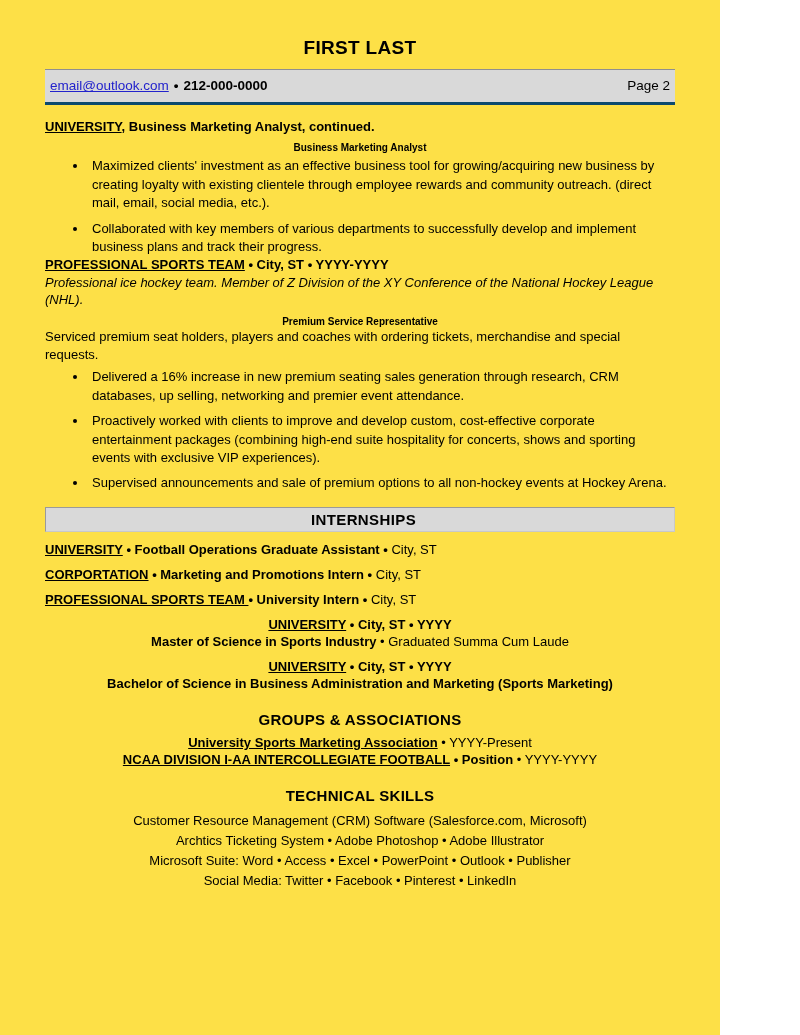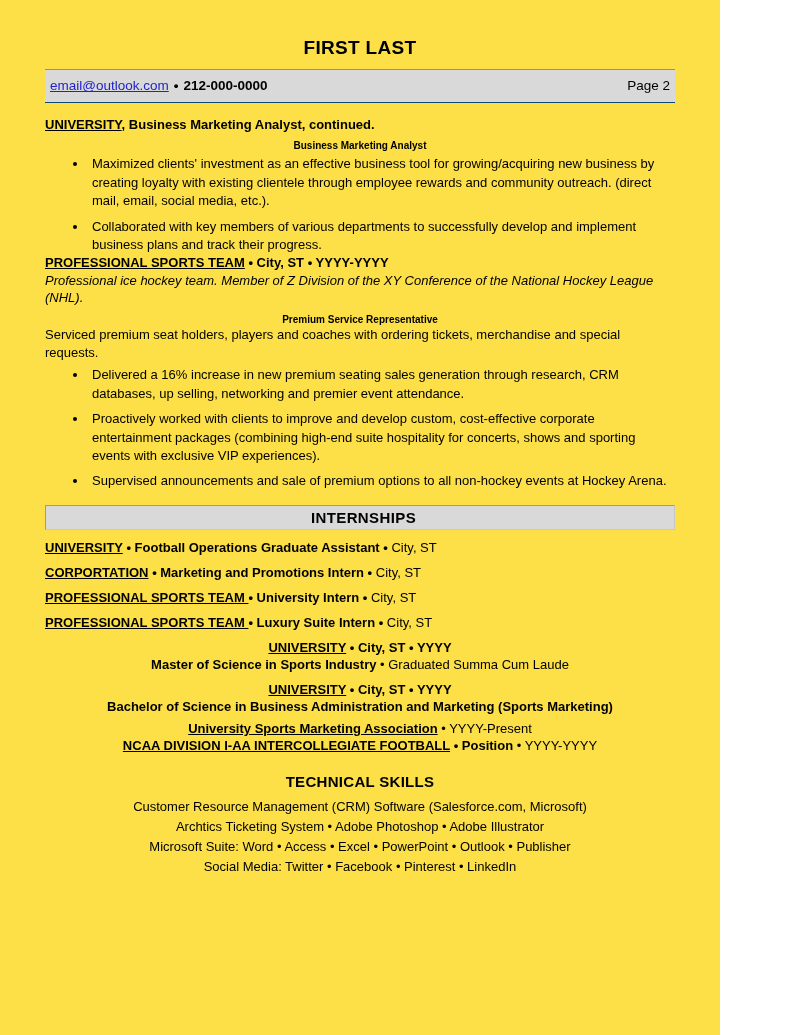--- a/index.html
+++ b/index.html
@@ -29,21 +29,21 @@
     font-size: 19px;
     font-variant: small-caps;
     letter-spacing: 0.3px;
     padding-top: 38px;
     line-height: 1.1;
   }
   .contact-bar {
     margin-top: 10px;
     background: #d9d9d9;
     border-top: 1px solid #8f8f8f;
-    border-bottom: 1px solid #0c4a6e;
+    border-bottom: 3px solid #0c4a6e;
     height: 22px;
     display: flex;
     align-items: center;
     justify-content: space-between;
     padding: 16px 5px;
     box-sizing: border-box;
     font-size: 13.5px;
     font-weight: bold;
   }
   .contact-left { display: flex; align-items: center; gap: 0; white-space: nowrap; }
@@ -217,41 +217,39 @@
 
   <div class="internship-row">
     <span class="u">UNIVERSITY</span><span> • Football Operations Graduate Assistant • </span><span class="loc">City, ST</span>
   </div>
   <div class="internship-row">
     <span class="u">CORPORTATION</span><span> • Marketing and Promotions Intern • </span><span class="loc">City, ST</span>
   </div>
   <div class="internship-row">
     <span class="u">PROFESSIONAL SPORTS TEAM </span><span>• University Intern • </span><span class="loc">City, ST</span>
   </div>
-  <div class="internship-row">
-    <span class="u">PROFESSIONAL SPORTS TEAM </span><span>• Luxury Suite Intern • </span><span class="loc">City, ST</span>
-  </div>
 
 
   <div class="centered">
     <div class="edu-school">
       <span class="u">UNIVERSITY</span><span> • City, ST • YYYY</span>
     </div>
     <div class="edu-degree">
       <span>Master of Science in Sports Industry</span><span class="normal"> • Graduated Summa Cum Laude</span>
     </div>
 
     <div class="edu-school">
       <span class="u">UNIVERSITY</span><span> • City, ST • YYYY</span>
     </div>
     <div class="edu-degree">
       <span>Bachelor of Science in Business Administration and Marketing (Sports Marketing)</span><span class="normal"></span>
     </div>
   </div>
 
+  <div class="section-heading-plain">GROUPS &amp; ASSOCIATIONS</div>
   <div class="centered">
     <div class="group-row">
       <b class="u">University Sports Marketing Association</b><b></b><span> • YYYY-Present</span>
     </div>
     <div class="group-row second">
       <b class="u">NCAA DIVISION I-AA INTERCOLLEGIATE FOOTBALL</b><b> • Position</b><span> • YYYY-YYYY</span>
     </div>
   </div>
 
   <div class="section-heading-plain">TECHNICAL SKILLS</div>

